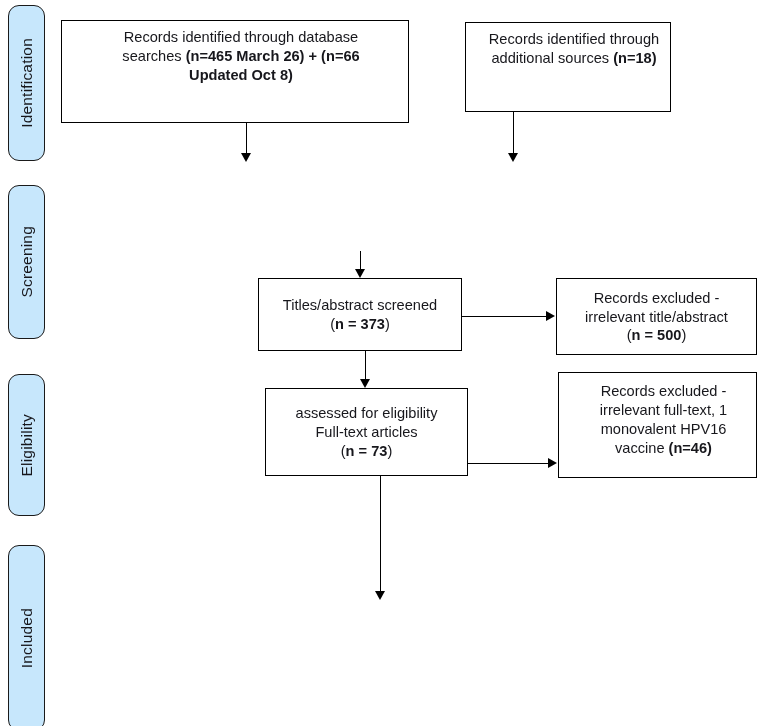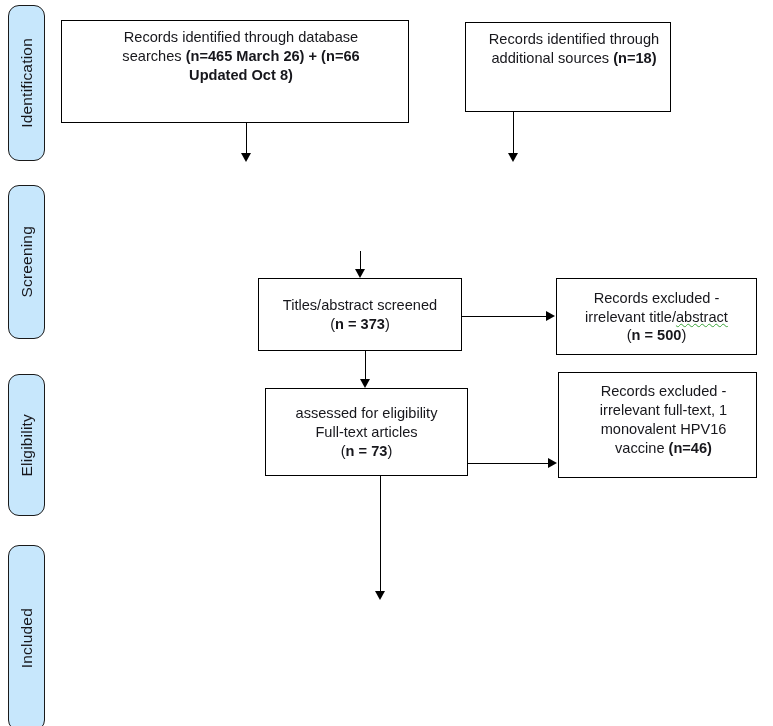--- a/index.html
+++ b/index.html
@@ -53,21 +53,20 @@
     font-family: "Liberation Sans", sans-serif;
   }
   .flow-box .txt { display: block; }
   .flow-box b { font-weight: bold; }
 
   .align-top   { display: block; padding-left: 20px; }
   .v-center    { display: flex; align-items: center; justify-content: center; }
 
   
   .squiggle {
-    text-decoration: underline;
     text-decoration-style: wavy;
     text-decoration-color: #3aa33a;
     text-decoration-thickness: 1px;
     text-underline-offset: 1px;
   }
 
   
   .conn-v {
     position: absolute;
     width: 0;

